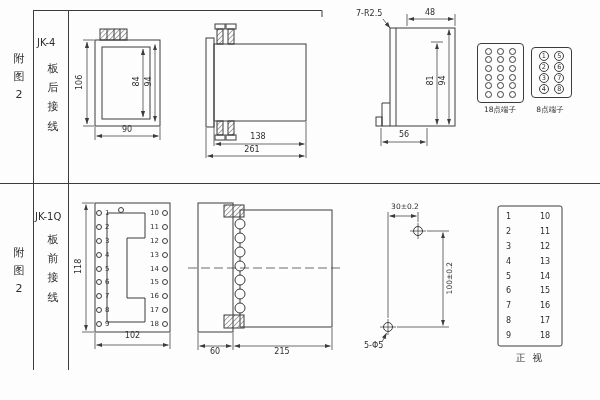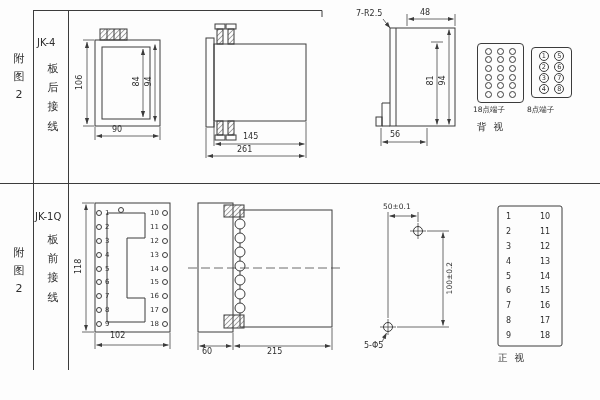--- a/index.html
+++ b/index.html
@@ -1,21 +1,21 @@
 <!DOCTYPE html>
 <html><head>
 <meta charset="utf-8">
 <style>
   *{margin:0;padding:0;box-sizing:border-box}
   html,body{background:#ffffff}
   body{font-family:"DejaVu Sans","Liberation Sans",sans-serif;color:#2e2e2e}
   .stage{position:relative;width:600px;height:400px;background:#fdfdfd;overflow:hidden}
   svg{position:absolute;left:0;top:0}
   .lbl{position:absolute;font-size:8px;color:#2e2e2e;white-space:nowrap;line-height:1.1}
-  .ctr{}
+  .ctr{text-align:center}
   .rot{transform:rotate(-90deg);transform-origin:center;text-align:center}.f75{font-size:7.5px}.f9{font-size:9.5px}.f10{font-size:10px}
   .vcol{position:absolute;display:flex;flex-direction:column;align-items:center}
   .vcol span{font-size:11px;line-height:1.2}
   .gap5{gap:5px}.gap6{gap:6px}
   
   .pincol{position:absolute;display:flex;flex-direction:column;justify-content:space-between;height:119px;width:24px}
   .prow{display:flex;align-items:center;gap:3px;height:8px;font-size:7px;line-height:8px}
   .prow .dot{width:6px;height:6px;border:1px solid #3c3c3c;border-radius:50%;display:inline-block;background:#fdfdfd}
   .rev .prow{flex-direction:row-reverse;justify-content:flex-start}
   
@@ -184,21 +184,21 @@
       <span>后</span>
       <span>接</span>
       <span>线</span>
     </div>
 
   <span class="lbl rot" style="left:67px;top:78px;width:26px">106</span>
   <span class="lbl rot" style="left:125px;top:77px;width:24px">84</span>
   <span class="lbl rot" style="left:137px;top:77px;width:24px">94</span>
   <span class="lbl ctr" style="left:112px;top:126px;width:30px">90</span>
 
-  <span class="lbl ctr" style="left:243px;top:133px;width:30px">145</span>
+  <span class="lbl ctr" style="left:243px;top:133px;width:30px">138</span>
   <span class="lbl ctr" style="left:237px;top:146px;width:30px">261</span>
 
   <span class="lbl" style="left:356px;top:10px">7-R2.5</span>
   <span class="lbl ctr" style="left:420px;top:9px;width:20px">48</span>
   <span class="lbl rot" style="left:419px;top:76px;width:24px">81</span>
   <span class="lbl rot" style="left:431px;top:76px;width:24px">94</span>
   <span class="lbl ctr" style="left:390px;top:131px;width:28px">56</span>
 
   <div class="tblock" id="block18">
 
@@ -227,21 +227,20 @@
       <span class="cnum">2</span>
       <span class="cnum">3</span>
       <span class="cnum">4</span>
       <span class="cnum">5</span>
       <span class="cnum">6</span>
       <span class="cnum">7</span>
       <span class="cnum">8</span>
     </div>
   <span class="lbl f75 ctr" style="left:473px;top:106px;width:54px">18点端子</span>
   <span class="lbl f75 ctr" style="left:527px;top:106px;width:46px">8点端子</span>
-  <span class="lbl f9 ctr caption" style="left:477px;top:122px;width:94px">背 视</span>
 
   <span class="lbl f10" style="left:35px;top:211px">JK-1Q</span>
   <div class="vcol gap6" style="left:45px;top:233px;width:16px">
 
   <span>板</span>
       <span>前</span>
       <span>接</span>
       <span>线</span>
     </div>
   <div class="vcol gap5" style="left:10px;top:246px;width:18px">
@@ -328,21 +327,21 @@
       <span class="dot"></span>
       <span>18</span>
     </div>
     </div>
   <span class="lbl rot" style="left:66px;top:262px;width:26px">118</span>
   <span class="lbl ctr" style="left:110px;top:332px;width:45px">102</span>
 
   <span class="lbl ctr" style="left:202px;top:348px;width:26px">60</span>
   <span class="lbl ctr" style="left:267px;top:348px;width:30px">215</span>
 
-  <span class="lbl f75 ctr" style="left:383px;top:203px;width:44px">50±0.1</span>
+  <span class="lbl f75 ctr" style="left:383px;top:203px;width:44px">30±0.2</span>
   <span class="lbl f75 rot" style="left:427px;top:274px;width:46px">100±0.2</span>
   <span class="lbl" style="left:364px;top:342px">5-Φ5</span>
 
   <div class="numcol" style="left:506px;top:212px">
 
   <span>1</span>
       <span>2</span>
       <span>3</span>
       <span>4</span>
       <span>5</span>

